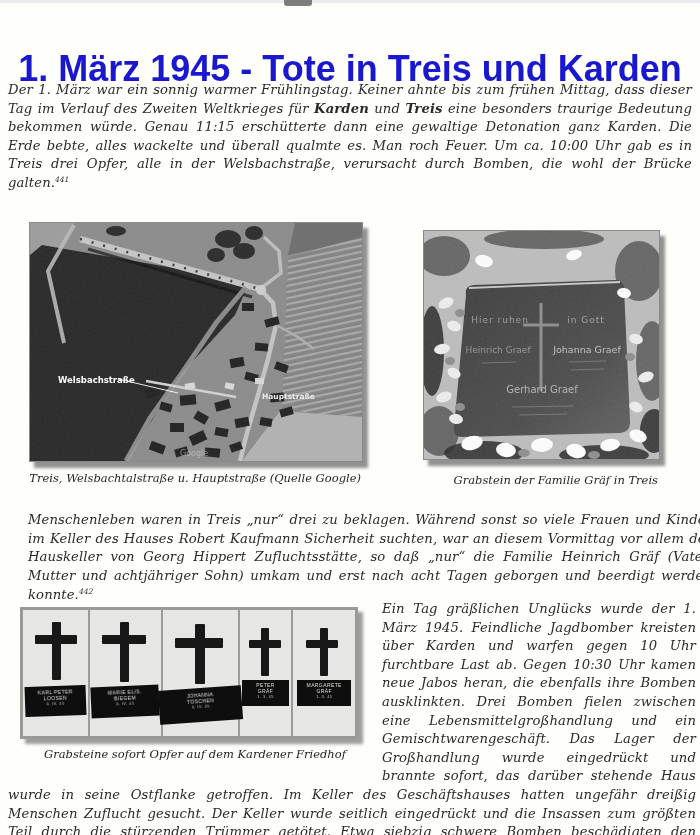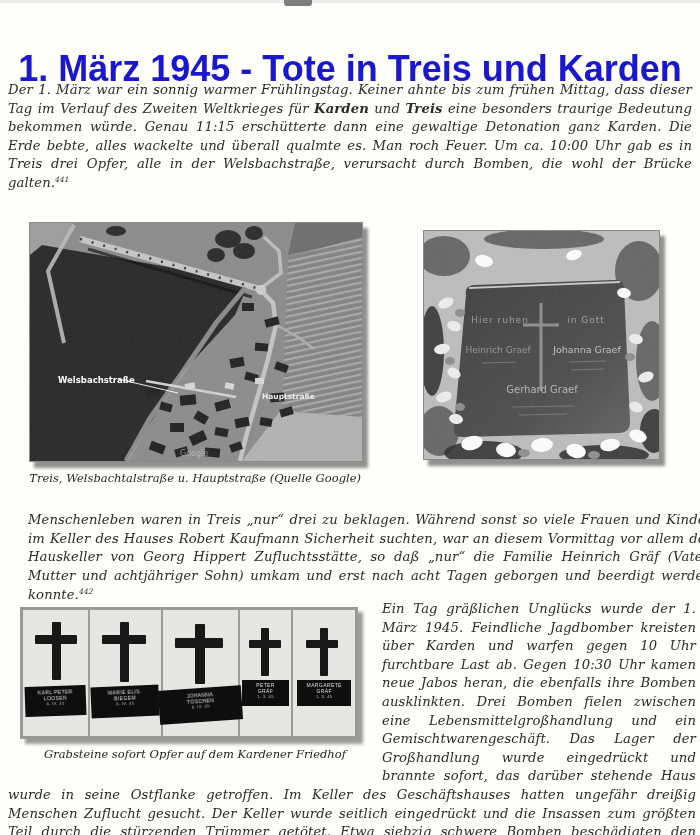--- a/index.html
+++ b/index.html
@@ -231,20 +231,21 @@
           <ellipse cx="36" cy="82" rx="5" ry="4"></ellipse>
             <ellipse cx="26" cy="130" rx="5" ry="4"></ellipse>
           <ellipse cx="36" cy="176" rx="5" ry="4"></ellipse>
             <ellipse cx="206" cy="126" rx="5" ry="4"></ellipse>
           <ellipse cx="100" cy="222" rx="6" ry="4"></ellipse>
             <ellipse cx="170" cy="224" rx="6" ry="4"></ellipse>
         </g>
       </g>
       <rect width="235" height="228" filter="url(#grainB)" opacity=".28"></rect>
     </svg>
+    <figcaption class="caption">Grabstein der Familie Gräf in Treis</figcaption>
   </figure>
 
   <p class="bodytext p2"><span>Menschenleben waren in Treis „nur“ drei zu beklagen. Während sonst so viele Frauen und Kinder im Keller des Hauses Robert Kaufmann Sicherheit suchten, war an diesem Vormittag vor allem der Hauskeller von Georg Hippert Zufluchtsstätte, so daß „nur“ die Familie Heinrich Gräf (Vater, Mutter und achtjähriger Sohn) umkam und erst nach acht Tagen geborgen und beerdigt werden konnte.</span><sup class="fn">442</sup></p>
 
   <div class="bottom">
     <div class="crosses-float">
       <div class="crosses-box">
 
         <div class="cpanel" style="width:20%;">
           <div class="cross-v" style="left:44%;top:12px;width:9px;height:58px;"></div>

